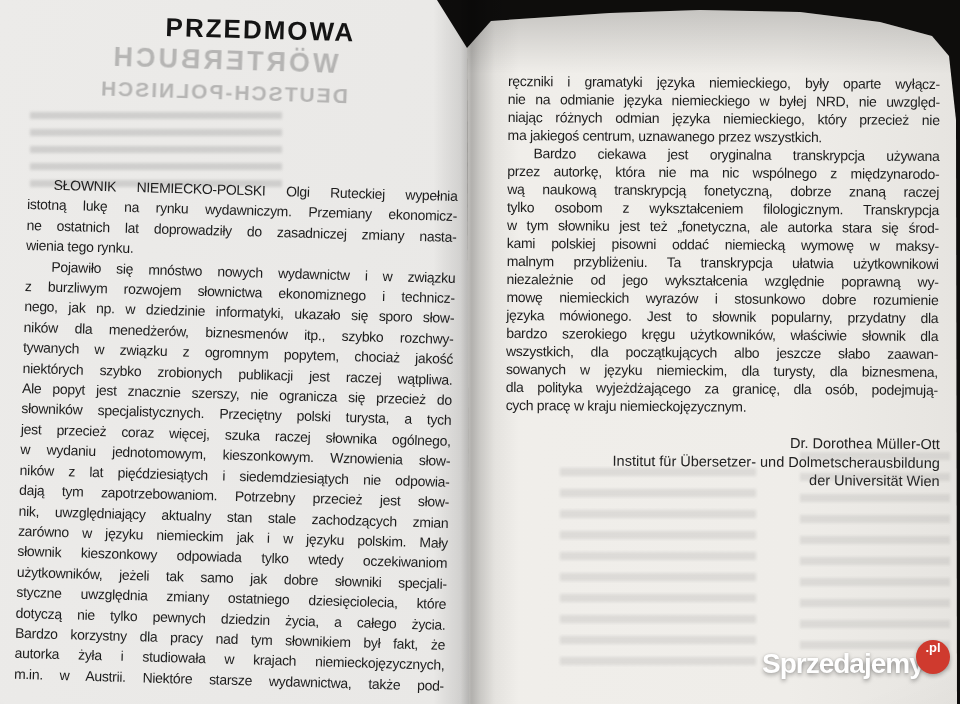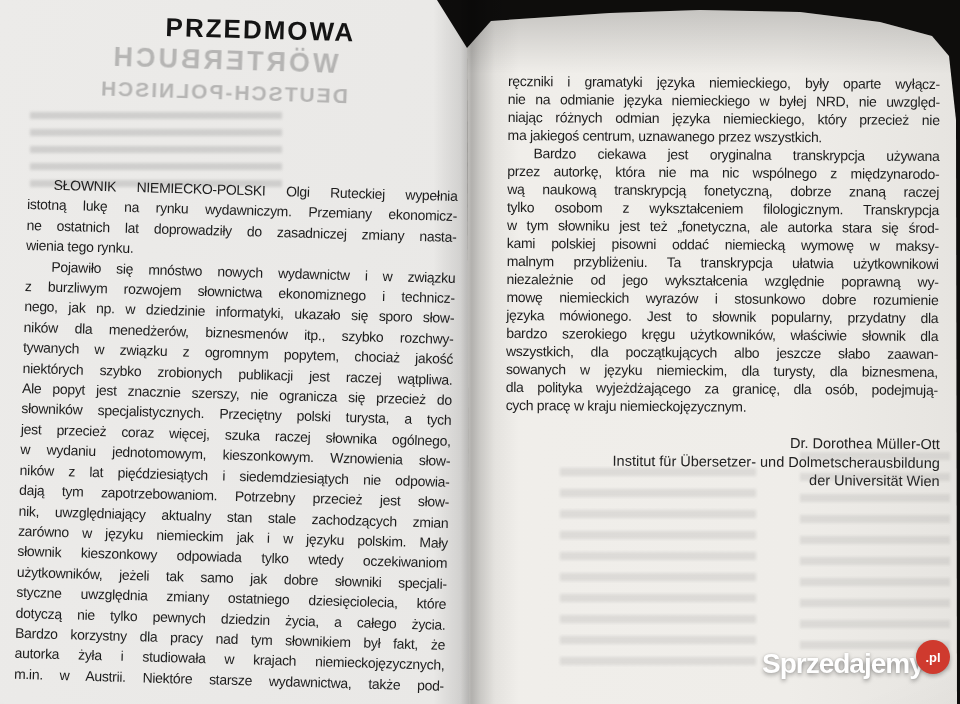--- a/index.html
+++ b/index.html
@@ -45,21 +45,21 @@
     background:repeating-linear-gradient(to bottom,rgba(110,110,110,0.22) 0 7px,rgba(0,0,0,0) 7px 17px);}
   .gb-r1{left:560px;top:468px;width:196px;height:205px;
     background:repeating-linear-gradient(to bottom,rgba(110,110,110,0.15) 0 8px,rgba(0,0,0,0) 8px 21px);}
   .gb-r2{left:800px;top:452px;width:150px;height:220px;
     background:repeating-linear-gradient(to bottom,rgba(110,110,110,0.14) 0 8px,rgba(0,0,0,0) 8px 21px);}
   
   .watermark{position:absolute;left:762px;top:648px;z-index:5;}
   .wm-name{font-size:28px;font-weight:bold;letter-spacing:-1px;color:#ffffff;
     text-shadow:0 2px 4px rgba(0,0,0,0.35), 0 0 2px rgba(0,0,0,0.15);}
   .wm-badge{position:absolute;left:154px;top:-8px;width:34px;height:34px;border-radius:50%;
-    display:flex;align-items:center;justify-content:center;
+    display:flex;align-items:flex-start;justify-content:center;
     box-shadow:0 2px 4px rgba(0,0,0,0.3);}
   .wm-tld{color:#fff;font-weight:bold;font-size:13px;letter-spacing:0;}
 </style>
 </head>
 <body>
 
 <div class="photo" style="background: rgb(14, 13, 12);">
 
   <div class="page page-left">
     <div class="ghost-title">

